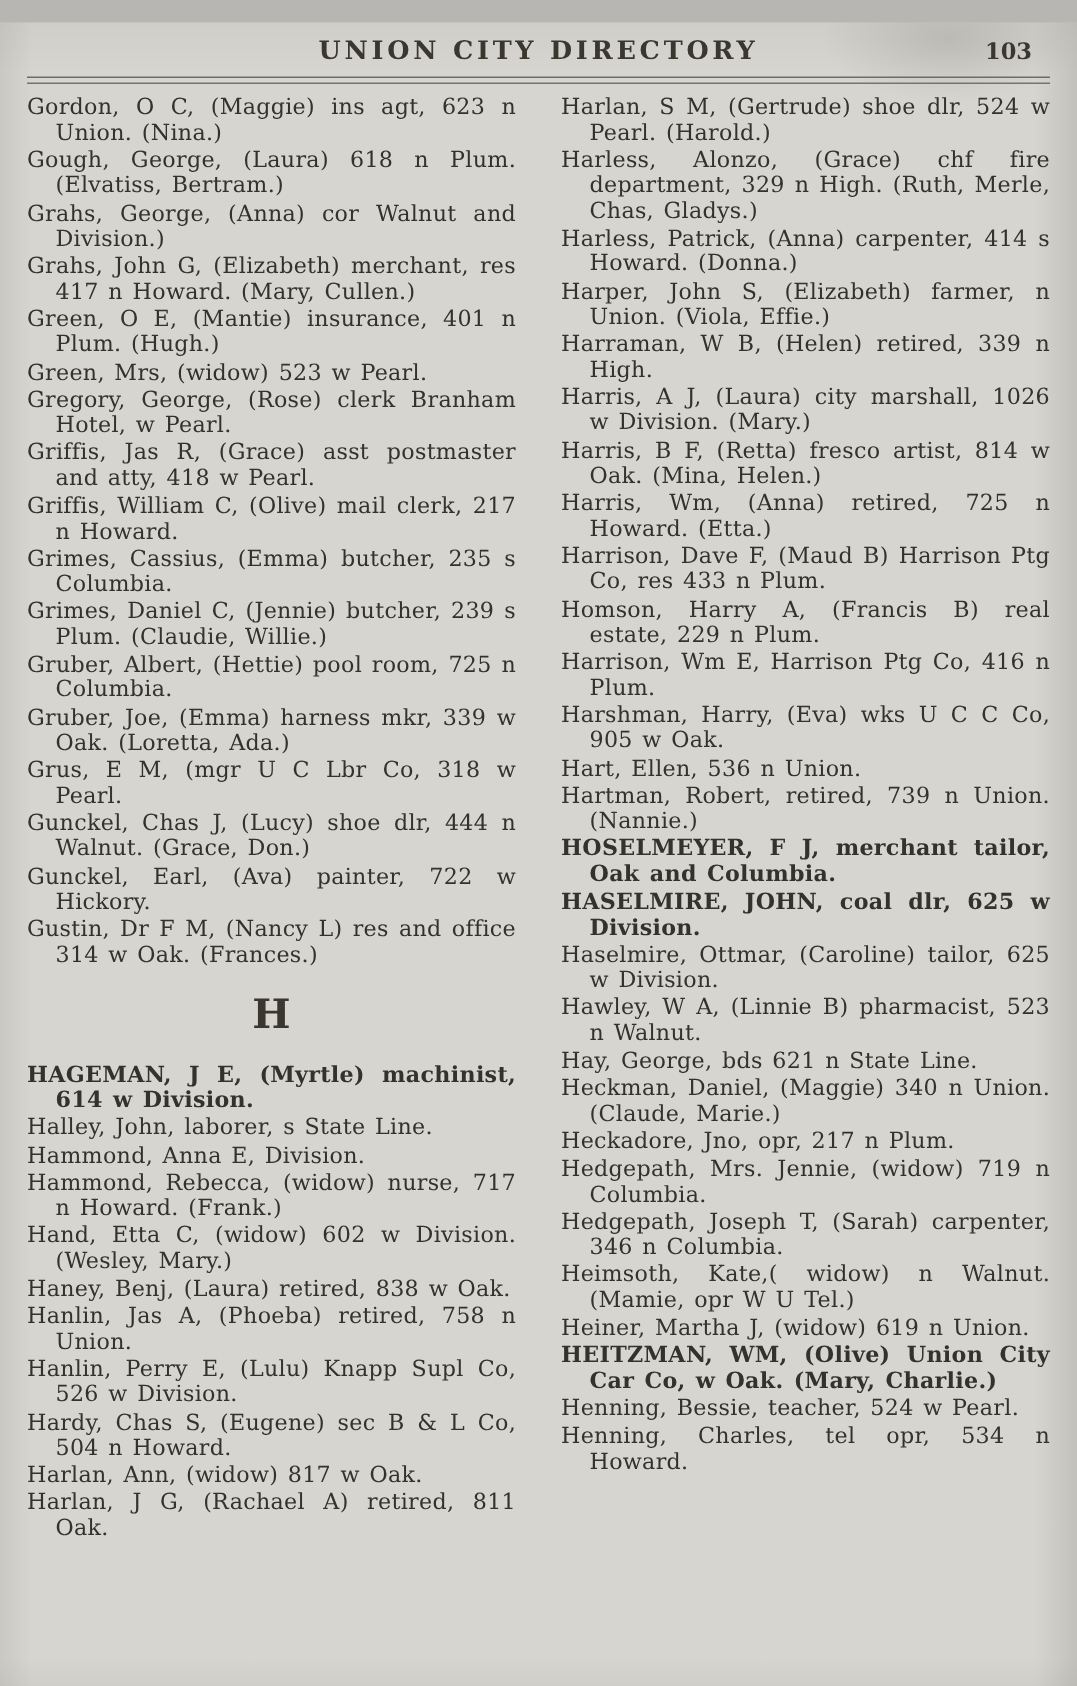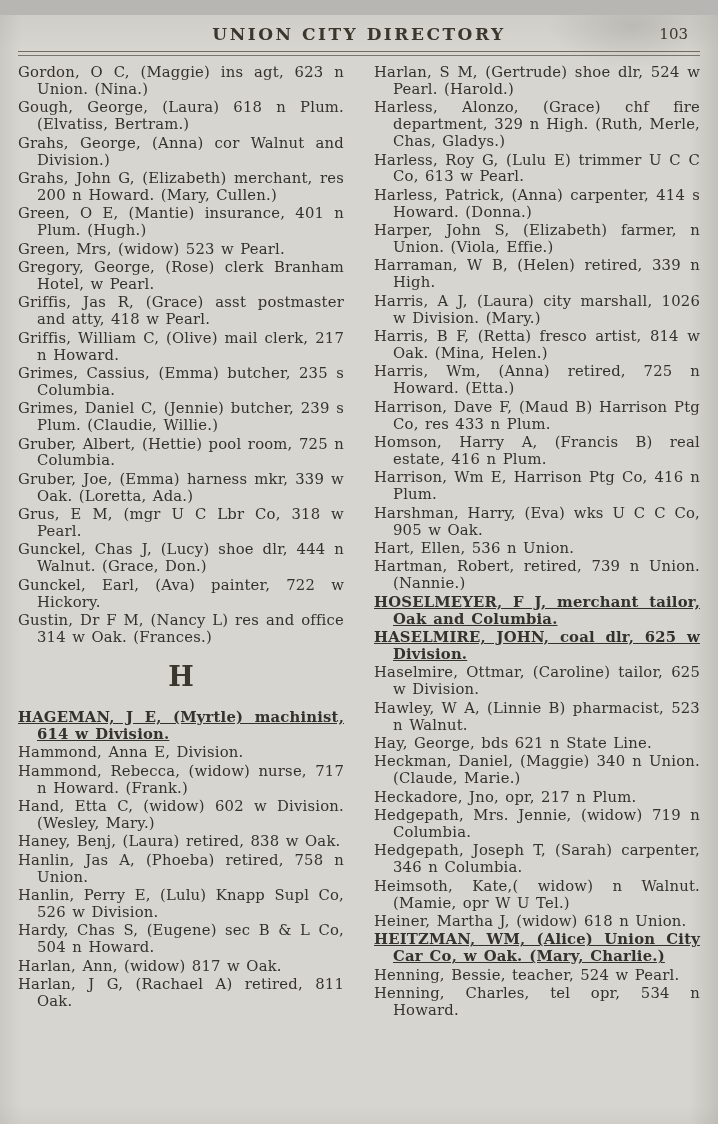--- a/index.html
+++ b/index.html
@@ -35,21 +35,21 @@
     font-weight: bold;
     letter-spacing: 2.5px;
     white-space: nowrap;
     color: var(--ink-dark, #3a372e);
   }
   .page-number {
     position: absolute;
     right: 12px;
     top: 3px;
     font-size: 15px;
-    font-weight: normal;
+    font-weight: bold;
     color: var(--ink-dark, #3a372e);
   }
   .header-rule {
     height: 3px;
     border-top: 1px solid #6e6c63;
     border-bottom: 1px solid #76746b;
     margin-top: 5px;
   }
   .columns {
     display: flex;
@@ -61,21 +61,21 @@
   .entry {
     margin: 0 0 1.5px 0;
     font-size: 14.8px;
     line-height: 16.9px;
     text-align: justify;
     padding-left: 19px;
     text-indent: -19px;
     letter-spacing: 0.2px;
     word-spacing: 1.5px;
   }
-  .entry.strong { font-weight: bold; text-decoration: underline; }
+  .entry.strong { font-weight: bold; }
   .section-letter {
     text-align: center;
     font-size: 27px;
     font-weight: bold;
     margin: 15px 0 17px 0;
     color: var(--ink-dark, #3a372e);
   }
 </style>
 </head>
 <body>
@@ -86,76 +86,76 @@
     <span class="page-number">103</span>
   </header>
   <div class="header-rule"></div>
 
   <main class="columns">
     <section class="col">
       <div>
           <p class="entry">Gordon, O C, (Maggie) ins agt, 623 n Union.  (Nina.)</p>
           <p class="entry">Gough, George, (Laura) 618 n Plum.  (Elvatiss, Bertram.)</p>
           <p class="entry">Grahs, George, (Anna) cor Walnut and Division.)</p>
-          <p class="entry">Grahs, John G, (Elizabeth) merchant, res 200 n Howard.  (Mary, Cullen.)</p>
+          <p class="entry">Grahs, John G, (Elizabeth) merchant, res 417 n Howard.  (Mary, Cullen.)</p>
           <p class="entry">Green, O E, (Mantie) insurance, 401 n Plum.  (Hugh.)</p>
           <p class="entry">Green, Mrs, (widow) 523 w Pearl.</p>
           <p class="entry">Gregory, George, (Rose) clerk Branham Hotel, w Pearl.</p>
           <p class="entry">Griffis, Jas R, (Grace) asst postmaster and atty, 418 w Pearl.</p>
           <p class="entry">Griffis, William C, (Olive) mail clerk, 217 n Howard.</p>
           <p class="entry">Grimes, Cassius, (Emma) butcher, 235 s Columbia.</p>
           <p class="entry">Grimes, Daniel C, (Jennie) butcher, 239 s Plum.  (Claudie, Willie.)</p>
           <p class="entry">Gruber, Albert, (Hettie) pool room, 725 n Columbia.</p>
           <p class="entry">Gruber, Joe, (Emma) harness mkr, 339 w Oak.  (Loretta, Ada.)</p>
           <p class="entry">Grus, E M, (mgr U C Lbr Co, 318 w Pearl.</p>
           <p class="entry">Gunckel, Chas J, (Lucy) shoe dlr, 444 n Walnut.  (Grace, Don.)</p>
           <p class="entry">Gunckel, Earl, (Ava) painter, 722 w Hickory.</p>
           <p class="entry">Gustin, Dr F M, (Nancy L) res and office 314 w Oak.  (Frances.)</p>
         </div>
       <div class="section-letter">H</div>
       <div>
           <p class="entry strong">HAGEMAN, J E, (Myrtle) machinist, 614 w Division.</p>
+          <p class="entry">Halley, John, laborer, s State Line.</p>
           <p class="entry">Hammond, Anna E, Division.</p>
           <p class="entry">Hammond, Rebecca, (widow) nurse, 717 n Howard.  (Frank.)</p>
           <p class="entry">Hand, Etta C, (widow) 602 w Division.  (Wesley, Mary.)</p>
           <p class="entry">Haney, Benj, (Laura) retired, 838 w Oak.</p>
           <p class="entry">Hanlin, Jas A, (Phoeba) retired, 758 n Union.</p>
           <p class="entry">Hanlin, Perry E, (Lulu) Knapp Supl Co, 526 w Division.</p>
           <p class="entry">Hardy, Chas S, (Eugene) sec B &amp; L Co, 504 n Howard.</p>
           <p class="entry">Harlan, Ann, (widow) 817 w Oak.</p>
           <p class="entry">Harlan, J G, (Rachael A) retired, 811 Oak.</p>
         </div>
     </section>
     <section class="col">
       <div>
           <p class="entry">Harlan, S M, (Gertrude) shoe dlr, 524 w Pearl.  (Harold.)</p>
           <p class="entry">Harless, Alonzo, (Grace) chf fire department, 329 n High.  (Ruth, Merle, Chas, Gladys.)</p>
-          <p class="entry">Harless, Roy G, (Lulu E) trimmer U C C Co, 613 w Pearl.</p>
           <p class="entry">Harless, Patrick, (Anna) carpenter, 414 s Howard.  (Donna.)</p>
           <p class="entry">Harper, John S, (Elizabeth) farmer, n Union.  (Viola, Effie.)</p>
           <p class="entry">Harraman, W B, (Helen) retired, 339 n High.</p>
           <p class="entry">Harris, A J, (Laura) city marshall, 1026 w Division.  (Mary.)</p>
           <p class="entry">Harris, B F, (Retta) fresco artist, 814 w Oak.  (Mina, Helen.)</p>
           <p class="entry">Harris, Wm, (Anna) retired, 725 n Howard.  (Etta.)</p>
           <p class="entry">Harrison, Dave F, (Maud B) Harrison Ptg Co, res 433 n Plum.</p>
-          <p class="entry">Homson, Harry A, (Francis B) real estate, 416 n Plum.</p>
+          <p class="entry">Homson, Harry A, (Francis B) real estate, 229 n Plum.</p>
           <p class="entry">Harrison, Wm E, Harrison Ptg Co, 416 n Plum.</p>
           <p class="entry">Harshman, Harry, (Eva) wks U C C Co, 905 w Oak.</p>
           <p class="entry">Hart, Ellen, 536 n Union.</p>
           <p class="entry">Hartman, Robert, retired, 739 n Union.  (Nannie.)</p>
           <p class="entry strong">HOSELMEYER, F J, merchant tailor, Oak and Columbia.</p>
           <p class="entry strong">HASELMIRE, JOHN, coal dlr, 625 w Division.</p>
           <p class="entry">Haselmire, Ottmar, (Caroline) tailor, 625 w Division.</p>
           <p class="entry">Hawley, W A, (Linnie B) pharmacist, 523 n Walnut.</p>
           <p class="entry">Hay, George, bds 621 n State Line.</p>
           <p class="entry">Heckman, Daniel, (Maggie) 340 n Union.  (Claude, Marie.)</p>
           <p class="entry">Heckadore, Jno, opr, 217 n Plum.</p>
           <p class="entry">Hedgepath, Mrs. Jennie, (widow) 719 n Columbia.</p>
           <p class="entry">Hedgepath, Joseph T, (Sarah) carpenter, 346 n Columbia.</p>
           <p class="entry">Heimsoth, Kate,( widow) n Walnut. (Mamie, opr W U Tel.)</p>
-          <p class="entry">Heiner, Martha J, (widow) 618 n Union.</p>
-          <p class="entry strong">HEITZMAN, WM, (Alice) Union City Car Co, w Oak.  (Mary, Charlie.)</p>
+          <p class="entry">Heiner, Martha J, (widow) 619 n Union.</p>
+          <p class="entry strong">HEITZMAN, WM, (Olive) Union City Car Co, w Oak.  (Mary, Charlie.)</p>
           <p class="entry">Henning, Bessie, teacher, 524 w Pearl.</p>
           <p class="entry">Henning, Charles, tel opr, 534 n Howard.</p>
         </div>
     </section>
   </main>
 </div>
 
 </body></html>

